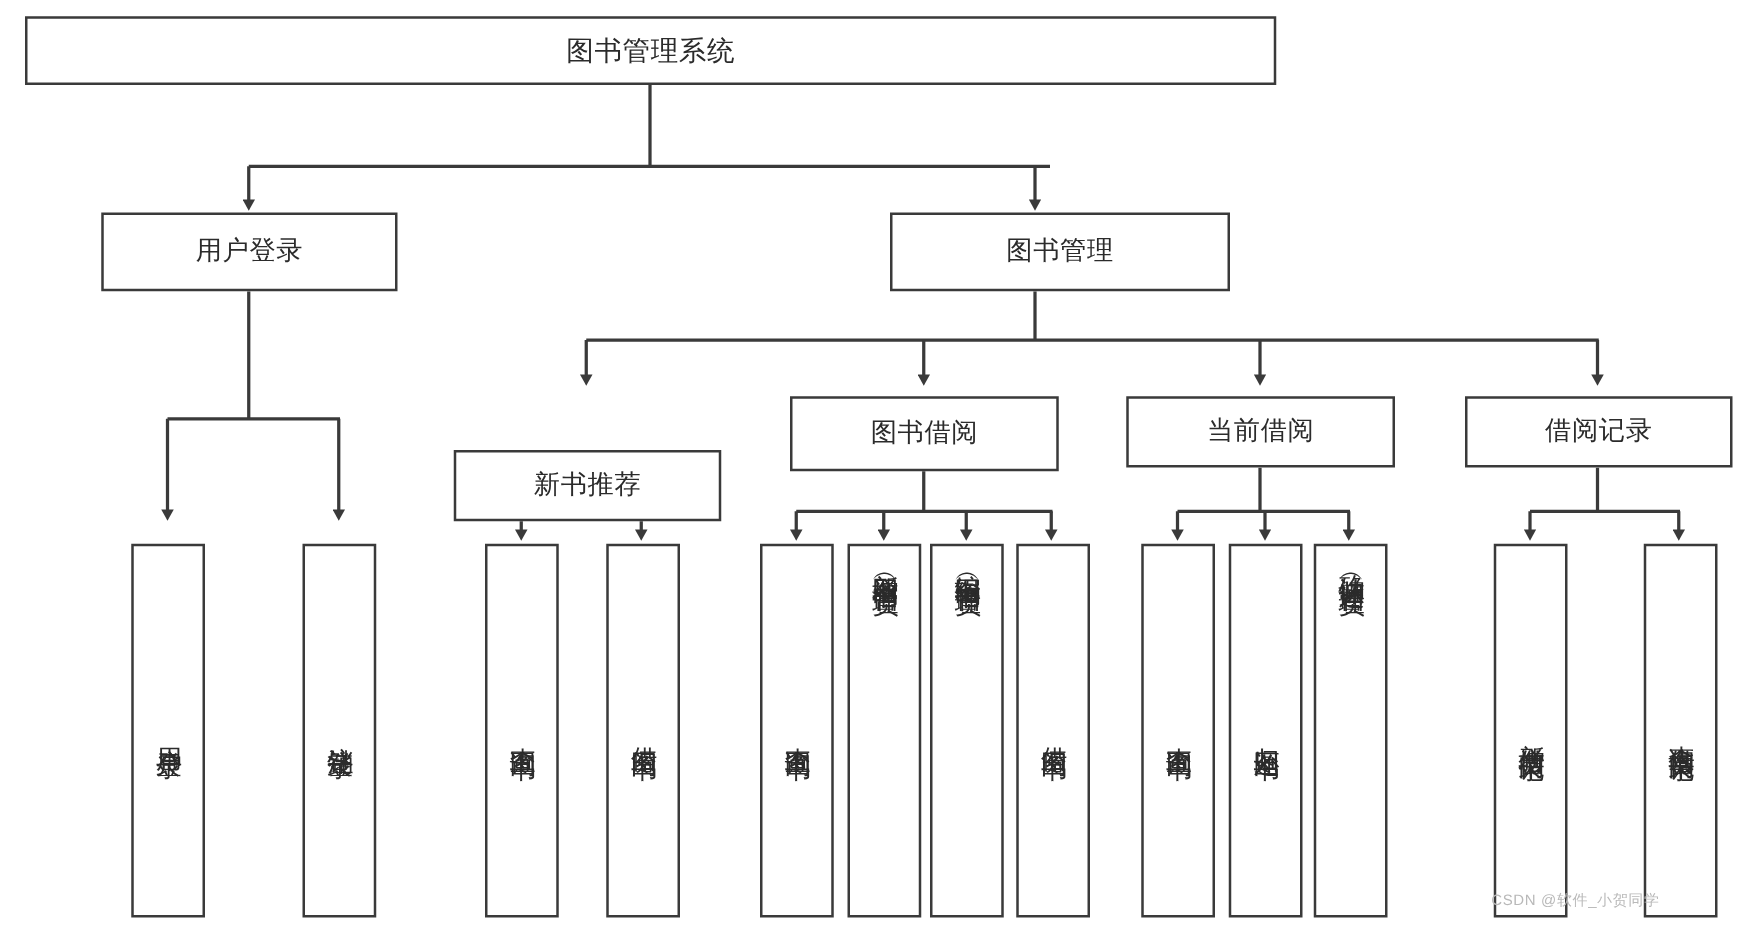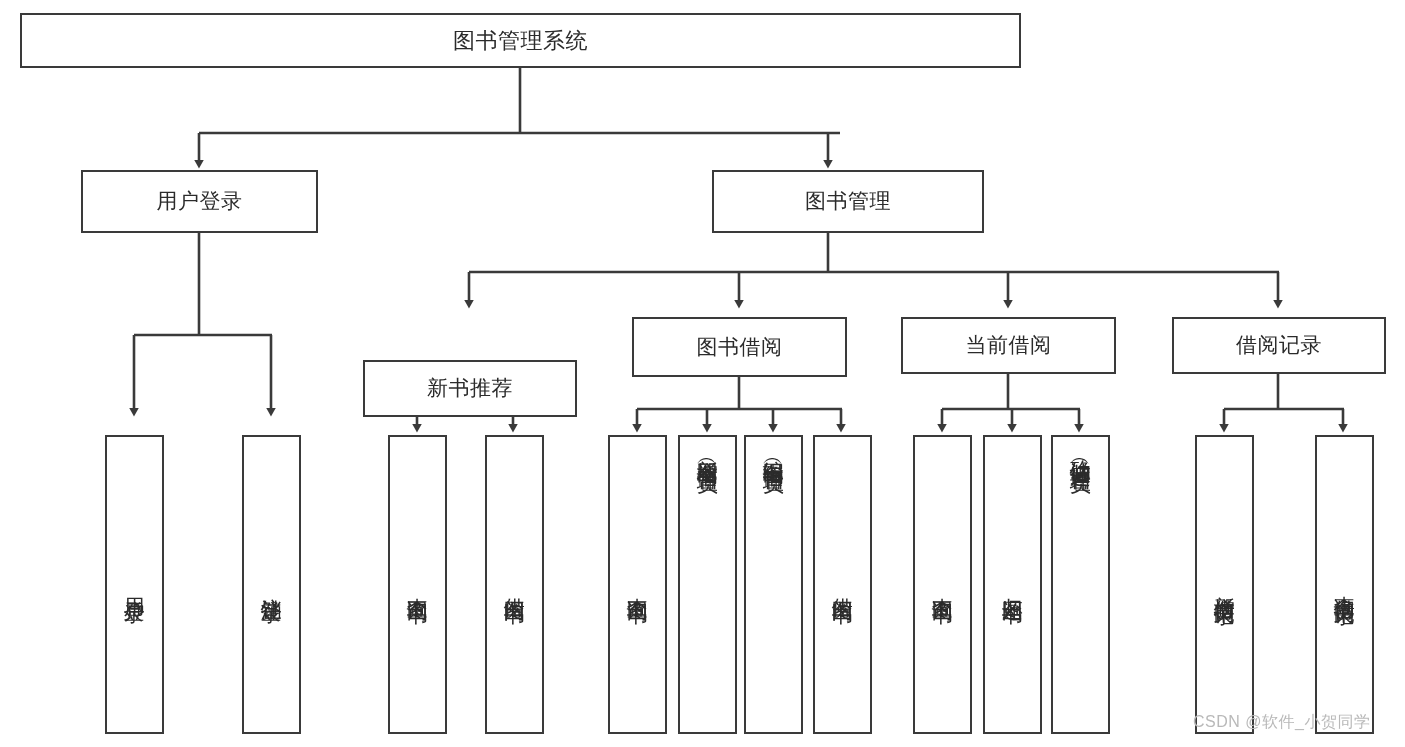--- a/index.html
+++ b/index.html
@@ -10,21 +10,21 @@
         border:2.5px solid #3a3a3a;display:flex;align-items:center;justify-content:center;}
   .node .lbl{color:#2b2b2b;font-size:21px;line-height:1.15;letter-spacing:.5px;white-space:nowrap;}
   .node.root .lbl{font-size:22px;}
   .leaf{position:absolute;box-sizing:border-box;background:#ffffff;
         border:2.5px solid #3a3a3a;display:flex;align-items:flex-start;justify-content:center;
         padding-top:6px;}
   .leaf .vlbl{writing-mode:vertical-rl;text-orientation:upright;
         color:#2b2b2b;font-size:21px;line-height:1.12;letter-spacing:2px;
         white-space:nowrap;}
   .leaf.center{align-items:center;padding-top:0;}
-  #watermark{position:absolute;left:1193px;top:712px;font-size:16px;color:#b9b9b9;
+  #watermark{position:absolute;left:1193px;top:712px;font-size:12px;color:#b9b9b9;
         letter-spacing:.5px;white-space:nowrap;}
 </style>
 </head>
 <body>
 
 <div id="stage">
 
   <svg id="wires" viewBox="0 0 1405 747" xmlns="http://www.w3.org/2000/svg">
     <defs>
       <marker id="arrow" markerWidth="9" markerHeight="10" refX="0.5" refY="5" orient="auto" markerUnits="userSpaceOnUse">

